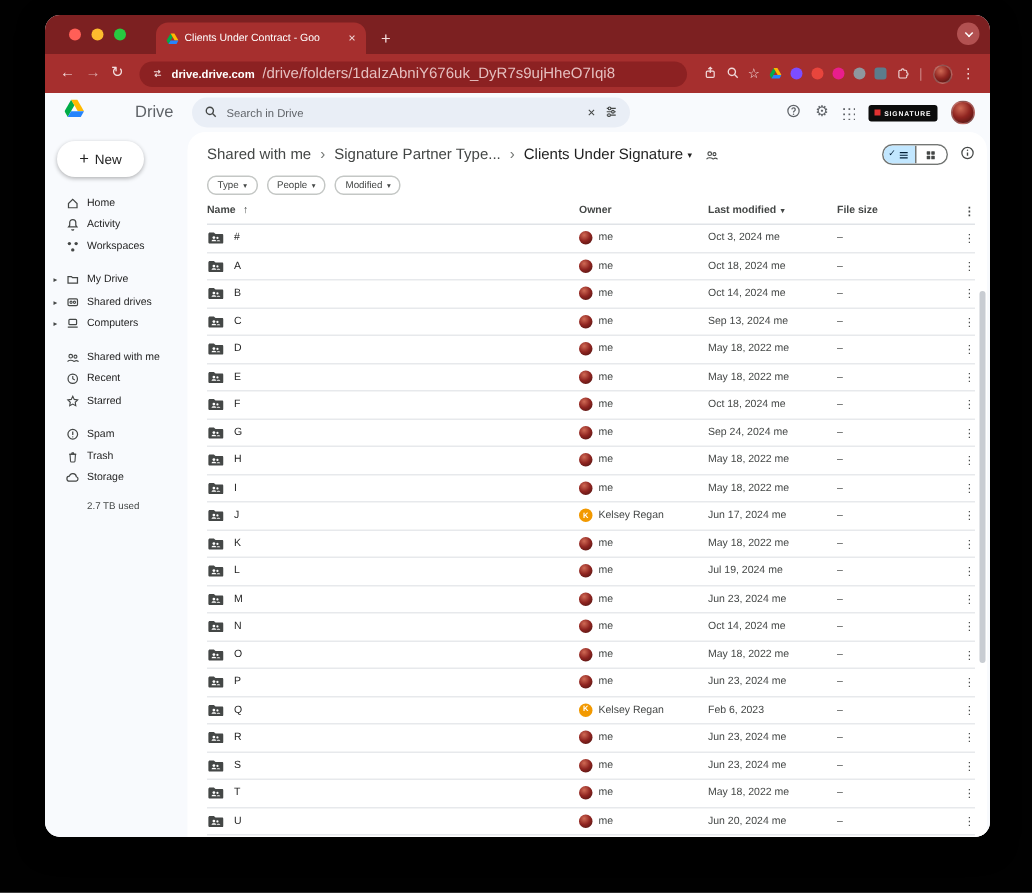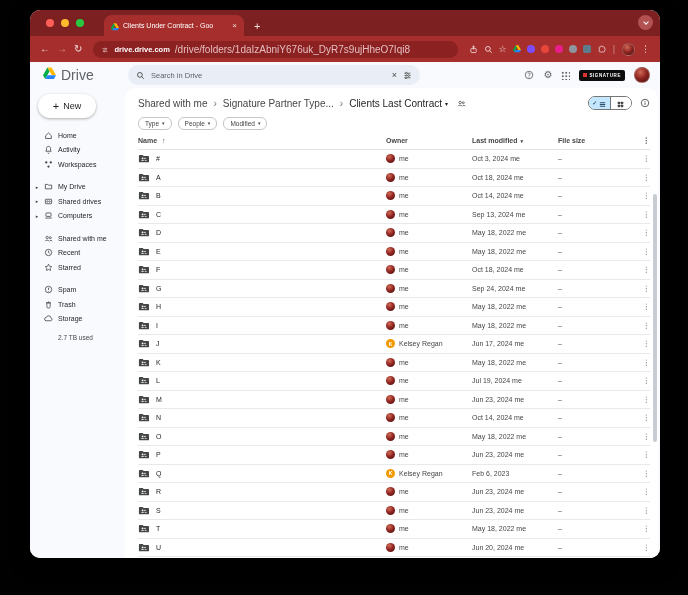--- a/index.html
+++ b/index.html
@@ -29,21 +29,21 @@
   .ext .dot { width:8px; height:8px; border-radius:50%; display:block; }
   .ext .sq  { width:8px; height:8px; border-radius:2px; display:block; }
   .sep { color:rgba(255,255,255,.4); font-size:9px; margin:0 1px; }
   .avatar { border-radius:50%; display:inline-block; background:radial-gradient(circle at 38% 30%, #d06a55 0%, var(--me_avatar) 48%, #40100e 100%); border:1px solid rgba(255,255,255,.25); }
   .avatar.tb { width:13px; height:13px; }
   .kebab { color:#f3dede; font-size:9px; }
 
   
   .drive-header { height:26px; background:var(--drive_bg); display:flex; align-items:center; padding:0 10px; }
   .logo { display:flex; align-items:center; gap:5px; width:88px; padding-left:3px; }
-  .logo-name { font-size:14px; color:var(--text_tertiary); }
+  .logo-name { font-size:11px; color:var(--text_tertiary);margin-left:29px; }
   .search { width:292px; height:20px; background:var(--search_bg); border-radius:10px; display:flex; align-items:center; padding:0 8px; gap:6px;justify-content:space-between; }
   .search input { flex:1; border:none; background:transparent; outline:none; font-size:7.5px; color:var(--text_secondary); font-family:"Liberation Sans",sans-serif; }
   .search input::placeholder { color:var(--text_tertiary); }
   .clear { color:var(--text_secondary); font-size:9px; }
   .hdr-right { margin-left:auto; display:flex; align-items:center; gap:9px; }
   .gear { font-size:10px; color:var(--text_tertiary); line-height:1; }
   .apps { width:9px; height:9px; background-image:radial-gradient(var(--text_tertiary) .8px, transparent .9px); background-size:3.5px 3.5px; background-position:0 0; }
   .badge { height:11px; background:#0c0c0c; border-radius:2px; display:flex; align-items:center; gap:2px; padding:0 4px; }
   .badge-sq { width:4px; height:4px; background:#e03131; display:inline-block; }
   .badge-tx { color:#fff; font-size:4.5px; font-weight:bold; letter-spacing:.6px; }
@@ -376,21 +376,21 @@
       <div class="storage-used">2.7 TB used</div>
     </div>
 
     <div class="card">
       <div class="crumb-row">
         <div id="crumbs" style="display:flex;align-items:center">
             <span class="crumb">Shared with me</span>
             <span class="crumb-sep">›</span>
             <span class="crumb">Signature Partner Type...</span>
             <span class="crumb-sep">›</span>
-            <span class="crumb current">Clients Last Contract</span>
+            <span class="crumb current">Clients Under Signature</span>
             <span class="crumb-dd">▾</span>
           </div>
         <span id="bc-people">
             <span style="display: inline-flex; width: 9px; height: 9px;">
               <svg viewBox="0 0 12 12" width="9" height="9">
                 <circle cx="4.2" cy="4.6" r="1.6" fill="none" stroke="#444746" stroke-width="1"></circle>
                 <path d="M1.6 9.6c0-1.8 5.2-1.8 5.2 0" fill="none" stroke="#444746" stroke-width="1"></path>
                 <circle cx="8.4" cy="5" r="1.3" fill="none" stroke="#444746" stroke-width="1"></circle>
                 <path d="M7.4 9.6c.3-1.4 3.4-1.4 3.6 0" fill="none" stroke="#444746" stroke-width="1"></path>
               </svg>

